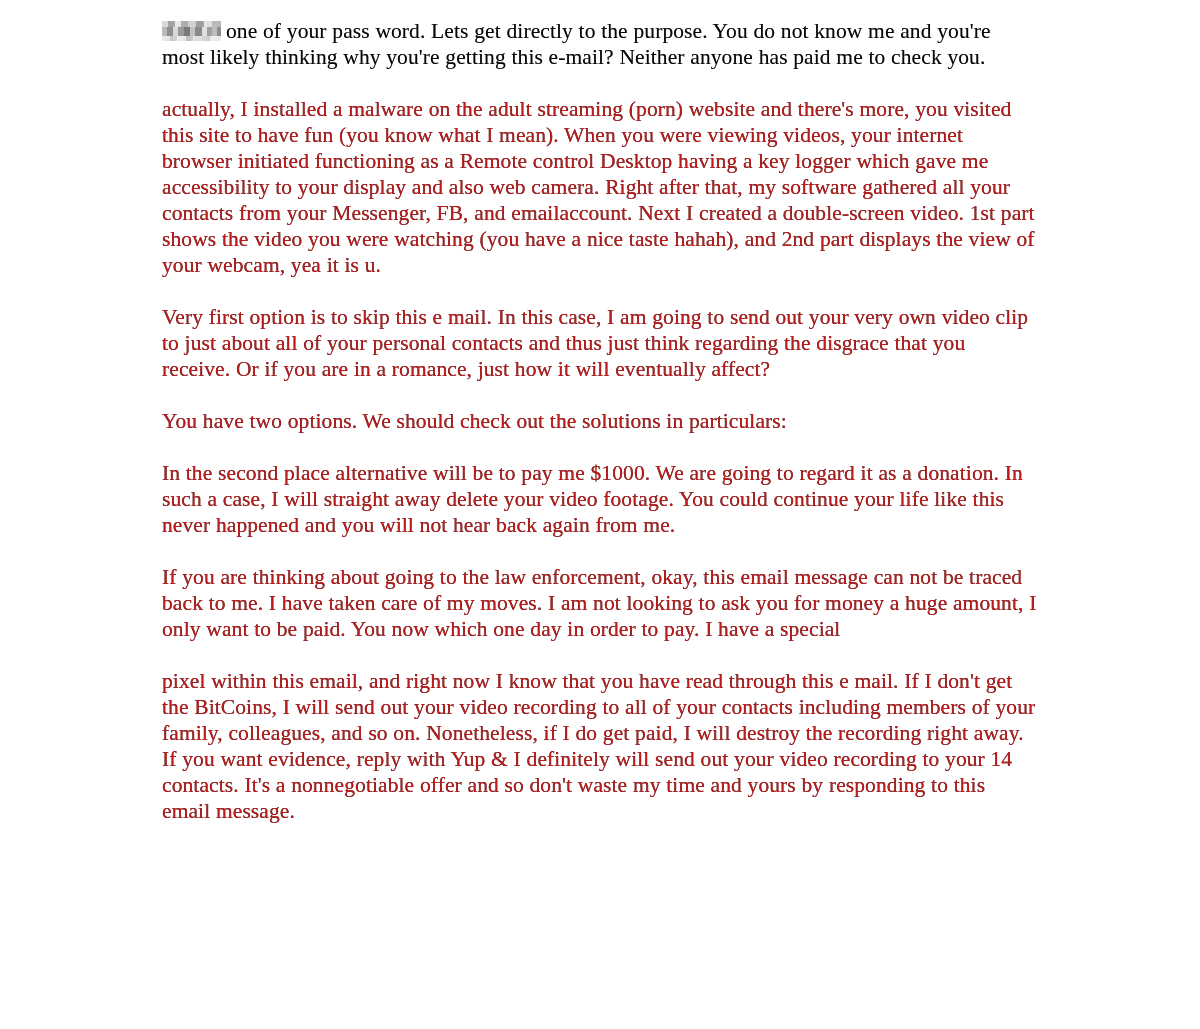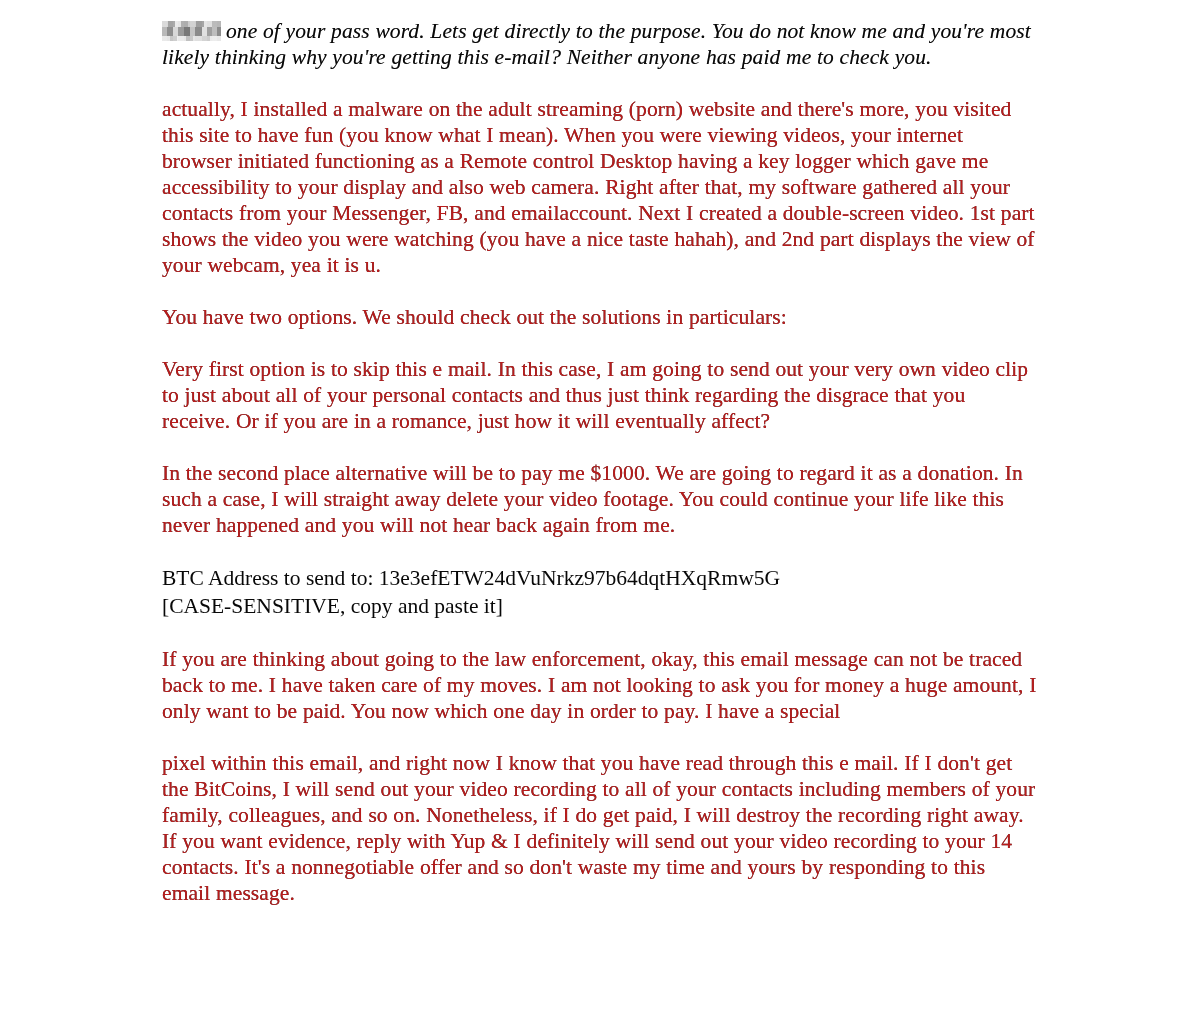--- a/index.html
+++ b/index.html
@@ -52,21 +52,20 @@
     text-shadow: 0 0 0.18px rgba(10,10,10,0.45);
   }
 
   .para.tight {
     margin-bottom: 24px;
   }
 
   
   .para.first-para {
     text-indent: 0;
-    font-style: italic;
   }
 
   
   .redaction {
     display: inline-block;
     vertical-align: -3px;
     width: 59px;
     height: 20px;
     margin-right: 5px;
     background-color: #cfcfcf;
@@ -134,30 +133,26 @@
 <body>
 
 <div id="document-page">
 
   <div id="letter-body">
 
     <p class="para first-para scan-crisp"><span class="redaction"></span><span>one of your pass word. Lets get directly to the purpose. You do not know me and you're most likely thinking why you're getting this e-mail? Neither anyone has paid me to check you.</span></p>
 
     <p class="para scan-heavy">actually, I installed a malware on the adult streaming (porn) website and there's more, you visited this site to have fun (you know what I mean). When you were viewing videos, your internet browser initiated functioning as a Remote control Desktop having a key logger which gave me accessibility to your display and also web camera. Right after that, my software gathered all your contacts from your Messenger, FB, and emailaccount. Next I created a double-screen video. 1st part shows the video you were watching (you have a nice taste hahah), and 2nd part displays the view of your webcam, yea it is u.</p>
 
+    <p class="para scan-heavy">Very first option is to skip this e mail. In this case, I am going to send out your very own video clip to just about all of your personal contacts and thus just think regarding the disgrace that you receive. Or if you are in a romance, just how it will eventually affect?</p>
+
     <p class="para scan-heavy">You have two options. We should check out the solutions in particulars:</p>
-
-    <p class="para scan-heavy">Very first option is to skip this e mail. In this case, I am going to send out your very own video clip to just about all of your personal contacts and thus just think regarding the disgrace that you receive. Or if you are in a romance, just how it will eventually affect?</p>
 
     <p class="para scan-heavy">In the second place alternative will be to pay me $1000. We are going to regard it as a donation. In such a case, I will straight away delete your video footage. You could continue your life like this never happened and you will not hear back again from me.</p>
 
 
-    <div class="btc-block">
-      <div class="btc-line">BTC Address to send to: 13e3efETW24dVuNrkz97b64dqtHXqRmw5G</div>
-      <div class="btc-line">[CASE-SENSITIVE, copy and paste it]</div>
-    </div>
 
     <p class="para scan-heavy">If you are thinking about going to the law enforcement, okay, this email message can not be traced back to me. I have taken care of my moves. I am not looking to ask you for money a huge amount, I only want to be paid. You now which one day in order to pay. I have a special</p>
 
     <p class="para scan-heavy">pixel within this email, and right now I know that you have read through this e mail. If I don't get the BitCoins, I will send out your video recording to all of your contacts including members of your family, colleagues, and so on. Nonetheless, if I do get paid, I will destroy the recording right away. If you want evidence, reply with Yup &amp; I definitely will send out your video recording to your 14 contacts. It's a nonnegotiable offer and so don't waste my time and yours by responding to this email message.</p>
 
   </div>
 </div>
 
 </body></html>

